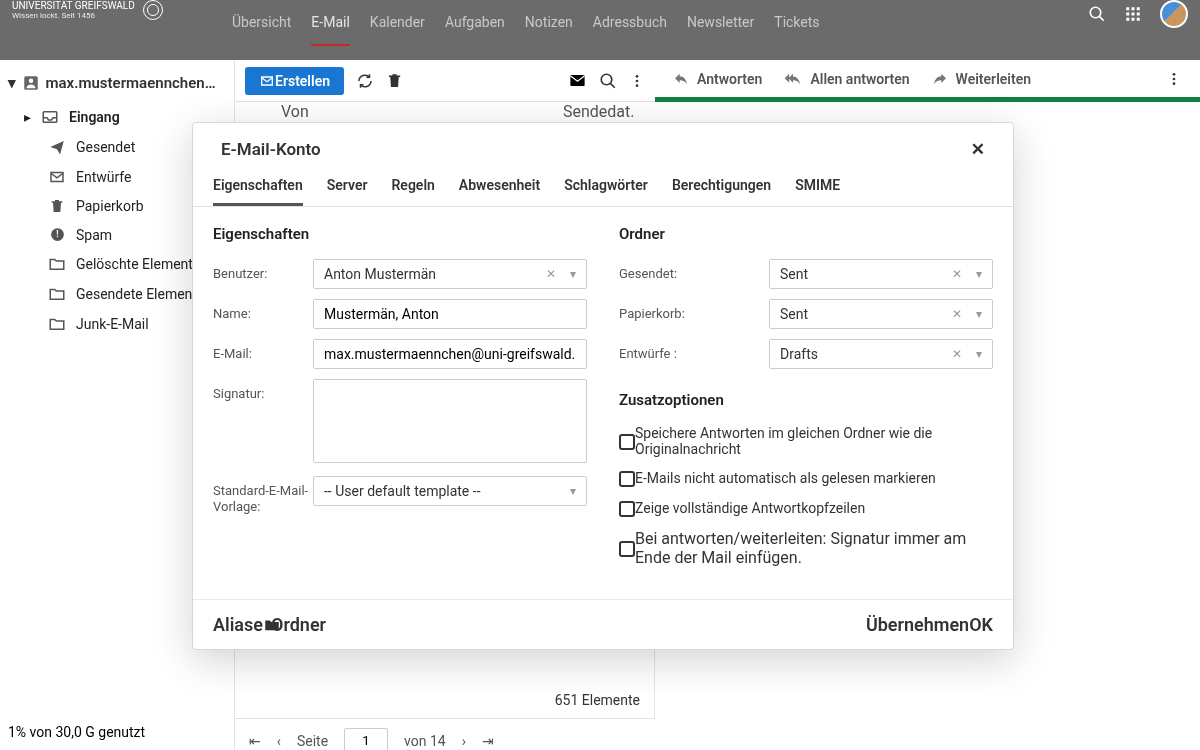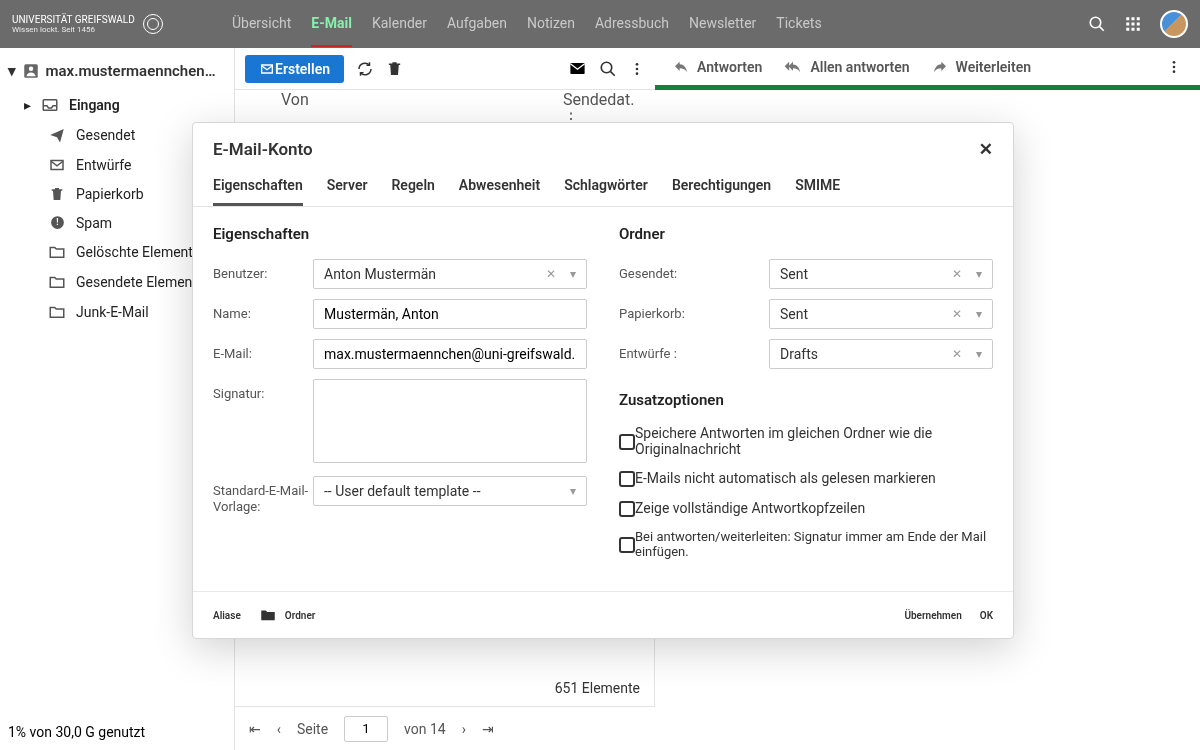--- a/index.html
+++ b/index.html
@@ -1,25 +1,25 @@
 <!DOCTYPE html>
 <html><head>
 <meta charset="utf-8">
 <style>
 *{box-sizing:border-box;margin:0;padding:0;font-family:-apple-system,BlinkMacSystemFont,"Segoe UI",Roboto,Arial,sans-serif}
 body{width:1200px;height:750px;overflow:hidden;background:#fff;font-size:14px;color:#333}
-.topbar{height:48px;background:#6b6b6b;display:flex;align-items:center;padding:0 12px;color:#ddd}
+.topbar{height:60px;background:#6b6b6b;display:flex;align-items:flex-start;padding:0 12px;color:#ddd}
 .brand{display:flex;align-items:center;gap:8px;font-size:10px;color:#fff;width:200px}
 .brand-text{line-height:1}
 .brand-sub{font-size:8px;opacity:.85}
 .brand-circ{width:20px;height:20px;border:1.5px solid #fff;border-radius:50%;display:flex;align-items:center;justify-content:center}
 .brand-circ::after{content:"";width:10px;height:10px;border:1px solid #fff;border-radius:50%}
 .topnav{display:flex;gap:20px;margin-left:20px;flex:1}
 .topnav-item{color:#c9c9c9;cursor:pointer;padding:14px 0}
-.topnav-item.active{color:#86efac;font-weight:700;border-bottom:2px solid #c62828}
+.topnav-item.active{color:#e5e5e5;font-weight:400;border-bottom:2px solid #c62828}
 .topright{display:flex;align-items:center;gap:18px;color:#fff}
 .avatar{width:28px;height:28px;border-radius:50%;background:linear-gradient(135deg,#4a90d9 45%,#c8965f 45%);border:2px solid #fff}
 .main{display:flex;height:702px}
 .sidebar{width:234px;border-right:1px solid transparent;padding-top:8px}
 .acct{display:flex;align-items:center;gap:6px;padding:6px 8px;font-size:15px;font-weight:600}
 .folders{padding:4px 0}
 .folder{display:flex;align-items:center;gap:10px;padding:6px 8px 6px 48px;font-size:14px;color:#222;cursor:pointer}
 .folder .ic{width:18px;display:flex;justify-content:center;color:#555}
 .quota{position:absolute;bottom:10px;left:8px;font-size:14px;color:#000}
 .content{flex:1;display:flex;flex-direction:column;border-left:1px solid #e3e3e3}
@@ -33,39 +33,39 @@
 .reply-item{display:flex;align-items:center;gap:8px;color:#555;font-weight:600;cursor:pointer}
 .rightpane .spacer{flex:1}
 .listhdr{height:34px;display:flex;align-items:flex-start;padding:0 16px 0 46px;font-size:16px;color:#555;border-bottom:1px solid #e3e3e3}
 .listhdr .c1{flex:1}
 .listhdr .c2{width:76px;font-weight:400}
 .listbody{flex:1;position:relative}
 .itemcount{position:absolute;right:14px;bottom:10px;font-size:14px;color:#333}
 .pager{height:44px;border-top:1px solid #e3e3e3;display:flex;align-items:center;gap:16px;padding:0 14px;font-size:14px;color:#555}
 .pager input{width:44px;height:26px;text-align:center;border:1px solid #ccc;border-radius:2px}
 .dialog-back{position:absolute;top:122px;left:192px;width:822px;background:#fff;border:1px solid #d7d7d7;border-radius:4px;box-shadow:0 10px 40px rgba(0,0,0,.18);z-index:50}
-.dlg-head{display:flex;align-items:center;padding:16px 20px 8px;font-size:17px;font-weight:600}
+.dlg-head{display:flex;align-items:center;padding:16px 28px 8px;font-size:17px;font-weight:600}
 .dlg-head .x{margin-left:auto;cursor:pointer;font-size:17px}
 .dlg-tabs{display:flex;gap:24px;padding:0 20px;border-bottom:1px solid #e3e3e3;font-size:14px}
 .dlg-tab{padding:10px 0;color:#333;cursor:pointer;font-weight:600}
 .dlg-tab.active{border-bottom:3px solid #555}
 .dlg-body{display:flex;padding:18px 20px 20px;gap:32px}
 .col{flex:1}
 .sec-title{font-size:15px;font-weight:600;margin-bottom:16px;color:#222}
 .frow{display:flex;align-items:flex-start;margin-bottom:10px}
 .flabel{width:100px;font-size:13px;color:#555;padding-top:7px}
 .fctrl{flex:1}
 .inp{width:100%;height:30px;border:1px solid #ccc;border-radius:2px;padding:0 10px;font-size:14px;background:#fff}
 .inp.sel{display:flex;align-items:center;justify-content:space-between;padding-right:6px}
 .sel-acts{display:flex;gap:6px;color:#999;font-size:12px}
 .sel-acts span{cursor:pointer;padding:0 4px}
 .ta{width:100%;height:84px;border:1px solid #ccc;border-radius:2px;resize:none}
 .chkrow{display:flex;gap:0;margin-bottom:12px;align-items:center}
 .chk{width:16px;height:16px;border:2px solid #333;border-radius:3px;flex-shrink:0;margin-top:2px}
-.dlg-foot{display:flex;align-items:center;padding:14px 20px;border-top:1px solid #e9e9e9;gap:18px;font-size:10px;font-weight:600}
+.dlg-foot{display:flex;align-items:center;padding:14px 20px;border-top:1px solid #e9e9e9;font-size:18px;font-weight:600}
 .dlg-foot .spacer{flex:1}
 .dlg-foot .fbtn{cursor:pointer}
 svg{display:block}
 </style>
 </head>
 <body>
 
 <div class="topbar">
   <div class="brand">
     <div>
@@ -389,21 +389,21 @@
           <div class="chkrow">
             <div class="chk"></div>
             <div style="font-size: 14px;">E-Mails nicht automatisch als gelesen markieren</div>
           </div>
           <div class="chkrow">
             <div class="chk"></div>
             <div style="font-size: 14px;">Zeige vollständige Antwortkopfzeilen</div>
           </div>
           <div class="chkrow">
             <div class="chk"></div>
-            <div style="font-size: 13px;">Bei antworten/weiterleiten: Signatur immer am Ende der Mail einfügen.</div>
+            <div style="font-size: 16px;">Bei antworten/weiterleiten: Signatur immer am Ende der Mail einfügen.</div>
           </div>
         </div>
     </div>
   </div>
   <div class="dlg-foot">
     <span class="fbtn">Aliase</span>
     <span>
         <svg width="18" height="18" viewBox="0 0 24 24" fill="#333">
           <path d="M3 6h6l2 2h10v11H3z"></path>
         </svg>

